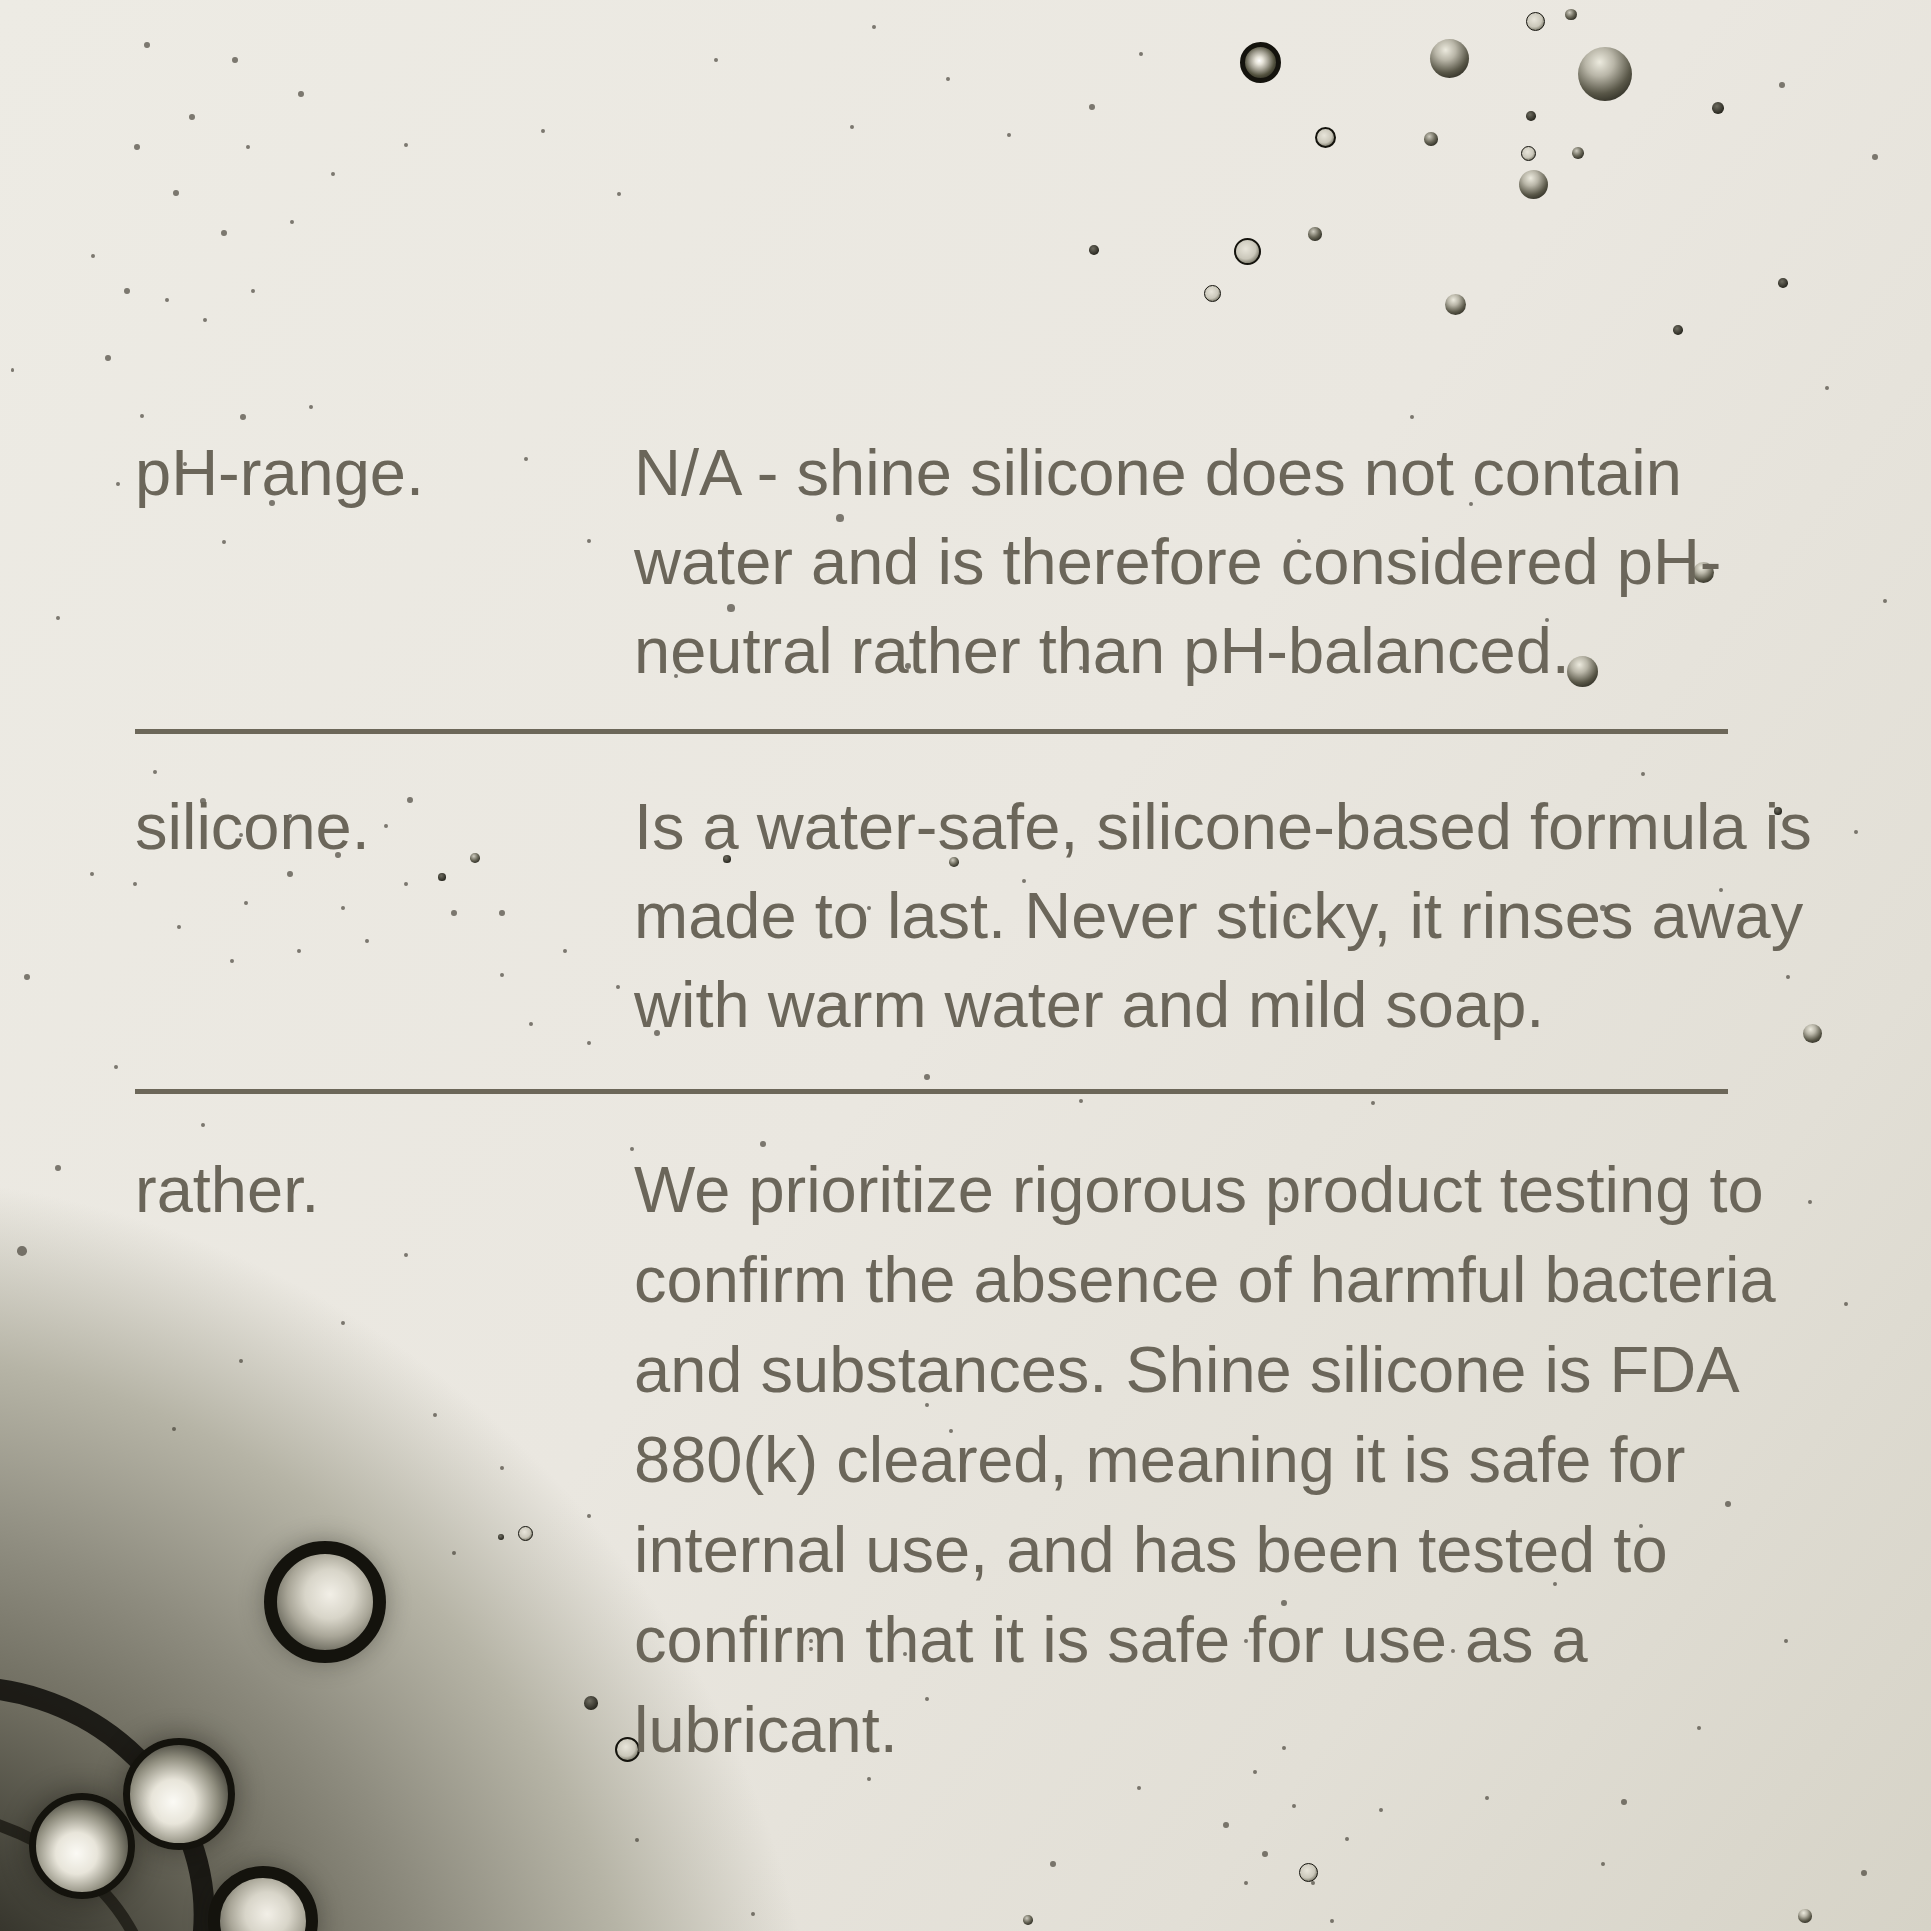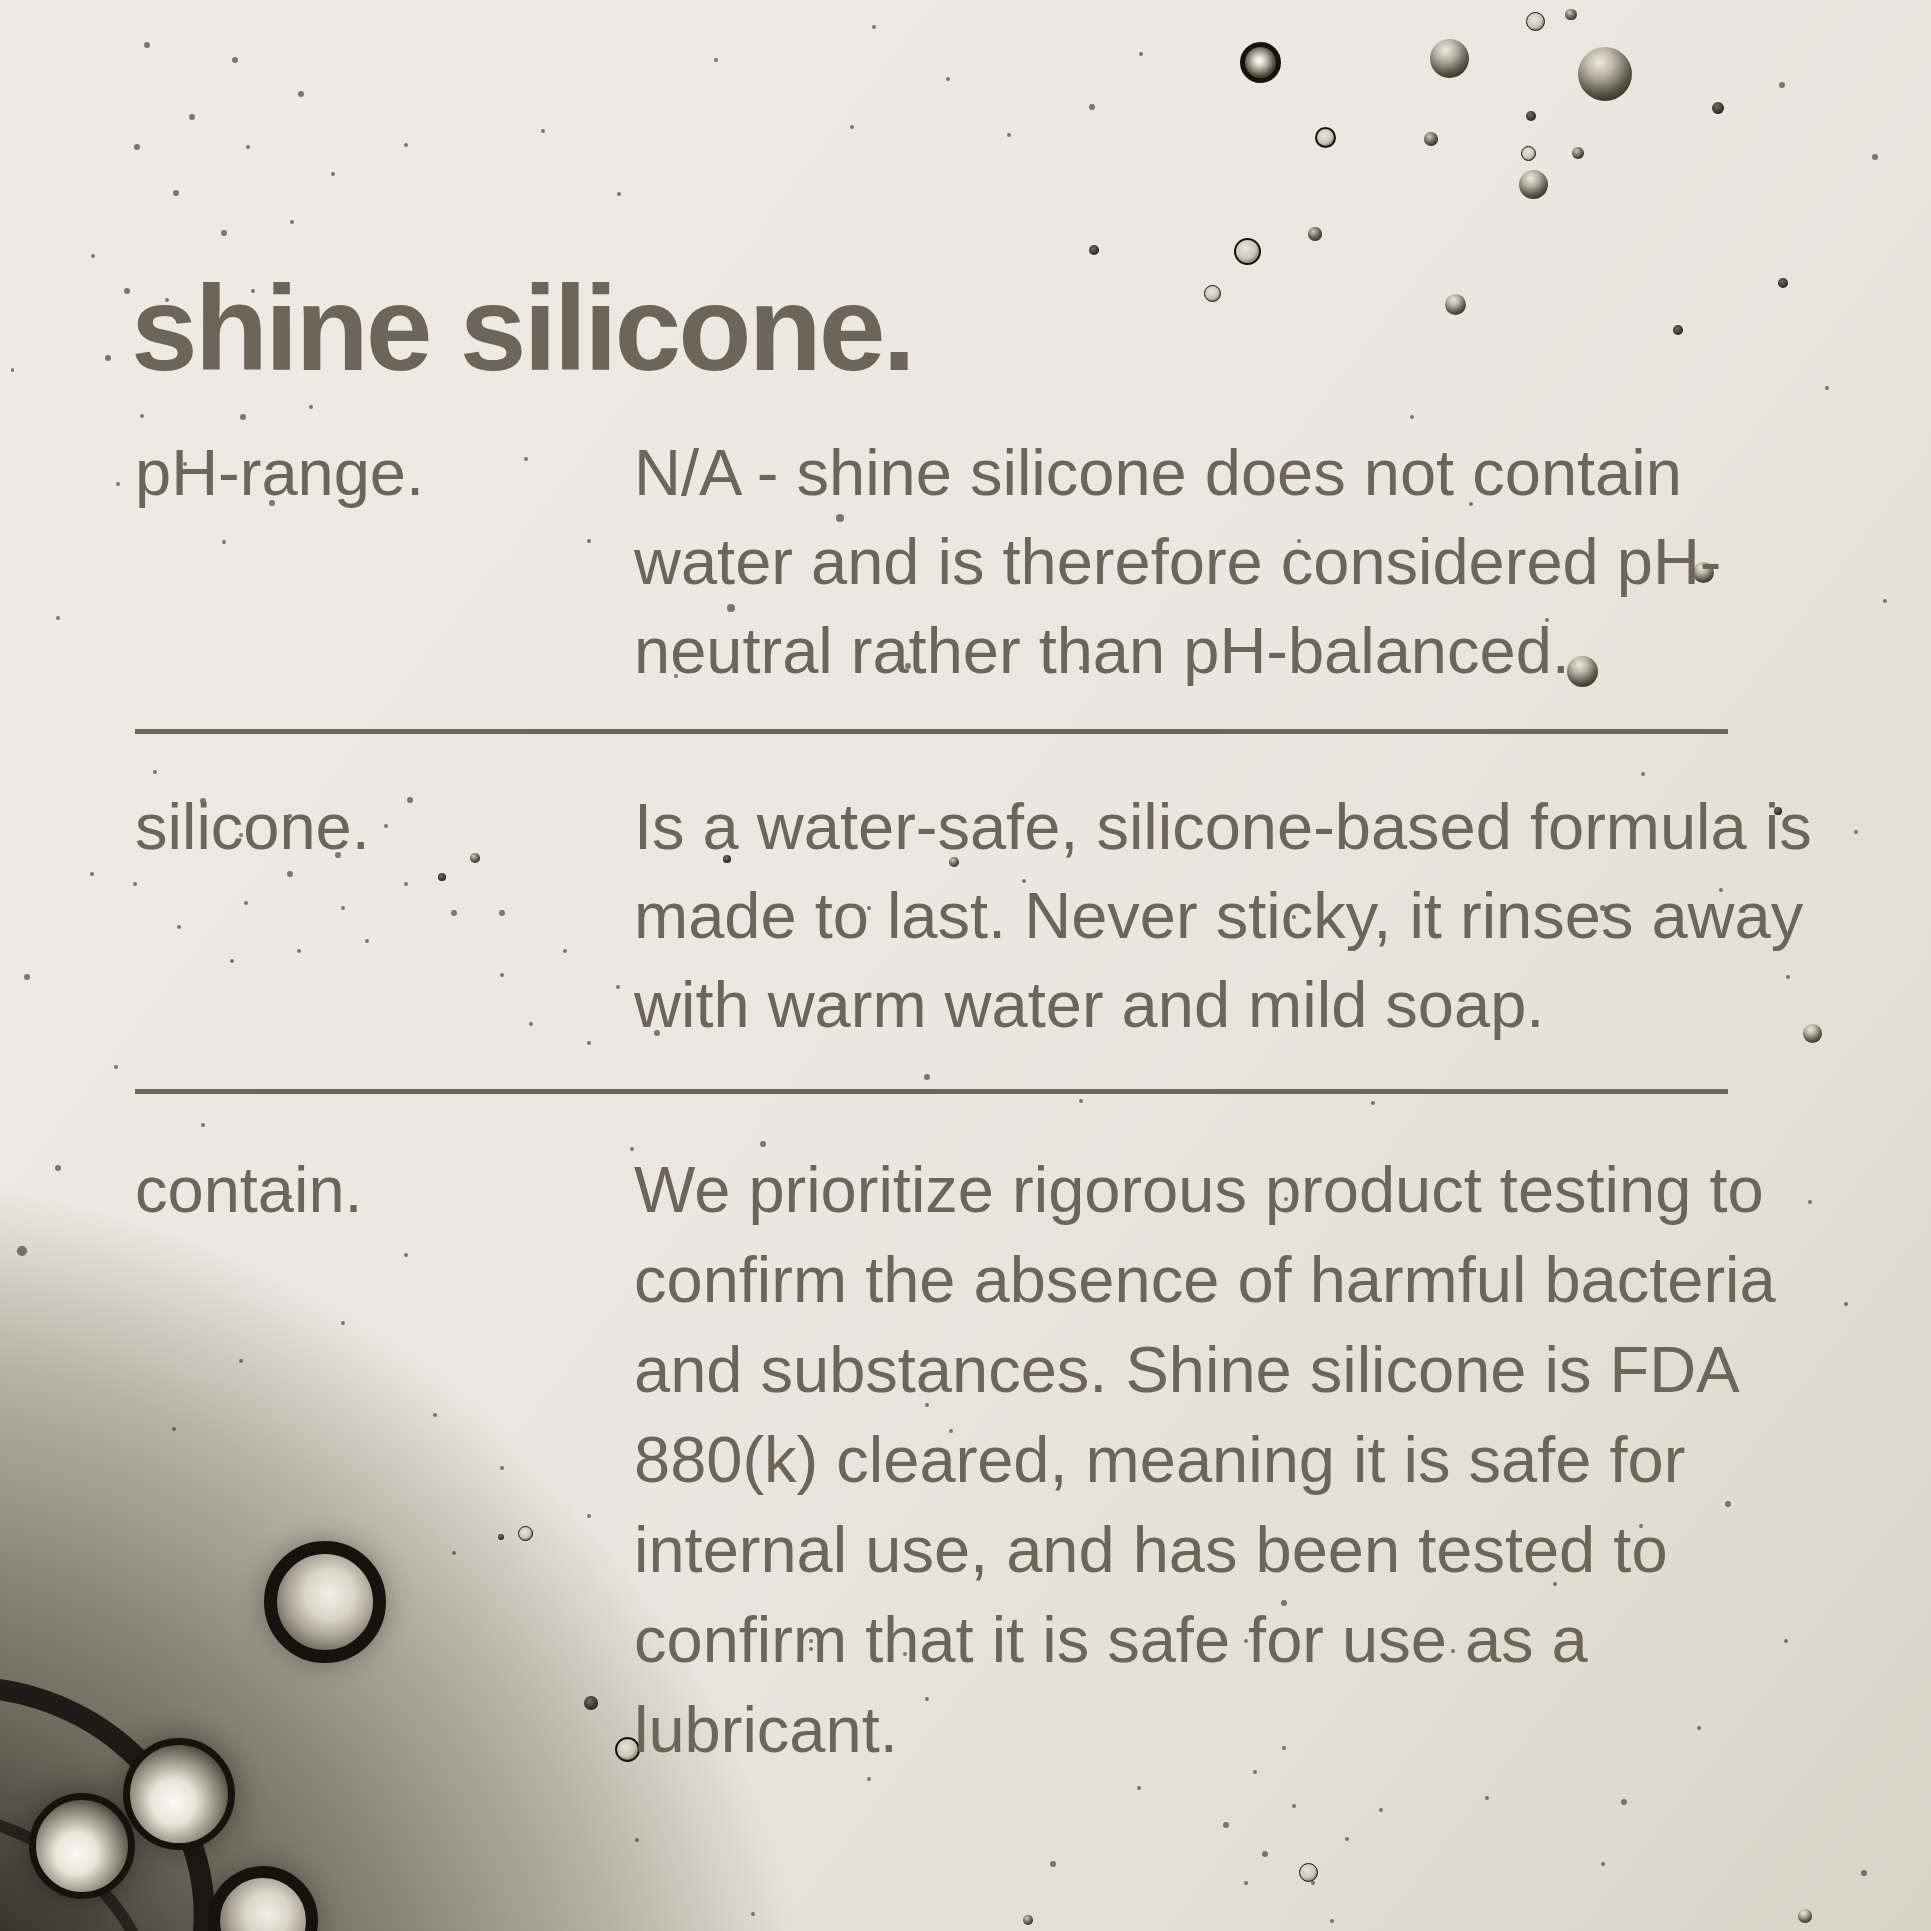--- a/index.html
+++ b/index.html
@@ -242,42 +242,41 @@
       <div class="speck" style="left: 1050px; top: 1861px; width: 5.8px; height: 5.8px;"></div>
       <div class="speck" style="left: 1137px; top: 1786px; width: 3.9px; height: 3.9px;"></div>
       <div class="speck" style="left: 867px; top: 1777px; width: 3.9px; height: 3.9px;"></div>
       <div class="speck" style="left: 751px; top: 1912px; width: 3.9px; height: 3.9px;"></div>
       <div class="speck" style="left: 635px; top: 1838px; width: 3.9px; height: 3.9px;"></div>
       <div class="speck" style="left: 925px; top: 1697px; width: 3.9px; height: 3.9px;"></div>
       <div class="speck" style="left: 809px; top: 1639px; width: 3.9px; height: 3.9px;"></div>
       <div class="speck" style="left: 1282px; top: 1746px; width: 3.9px; height: 3.9px;"></div>
     </div>
 
-  <h1 class="title">shine silicone.</h1>
 
   <div class="row row-ph">
     <span class="row-label">pH-range.</span>
     <div class="row-text">N/A - shine silicone does not contain
 water and is therefore considered pH-
 neutral rather than pH-balanced.</div>
   </div>
 
   <div class="divider divider-1"></div>
 
   <div class="row row-formula">
     <span class="row-label">silicone.</span>
     <div class="row-text">Is a water-safe, silicone-based formula is
 made to last. Never sticky, it rinses away
 with warm water and mild soap.</div>
   </div>
 
   <div class="divider divider-2"></div>
 
   <div class="row row-testing">
-    <span class="row-label">contain.</span>
+    <span class="row-label">rather.</span>
     <div class="row-text">We prioritize rigorous product testing to
 confirm the absence of harmful bacteria
 and substances. Shine silicone is FDA
 880(k) cleared, meaning it is safe for
 internal use, and has been tested to
 confirm that it is safe for use as a
 lubricant.</div>
   </div>
 
 </div>

